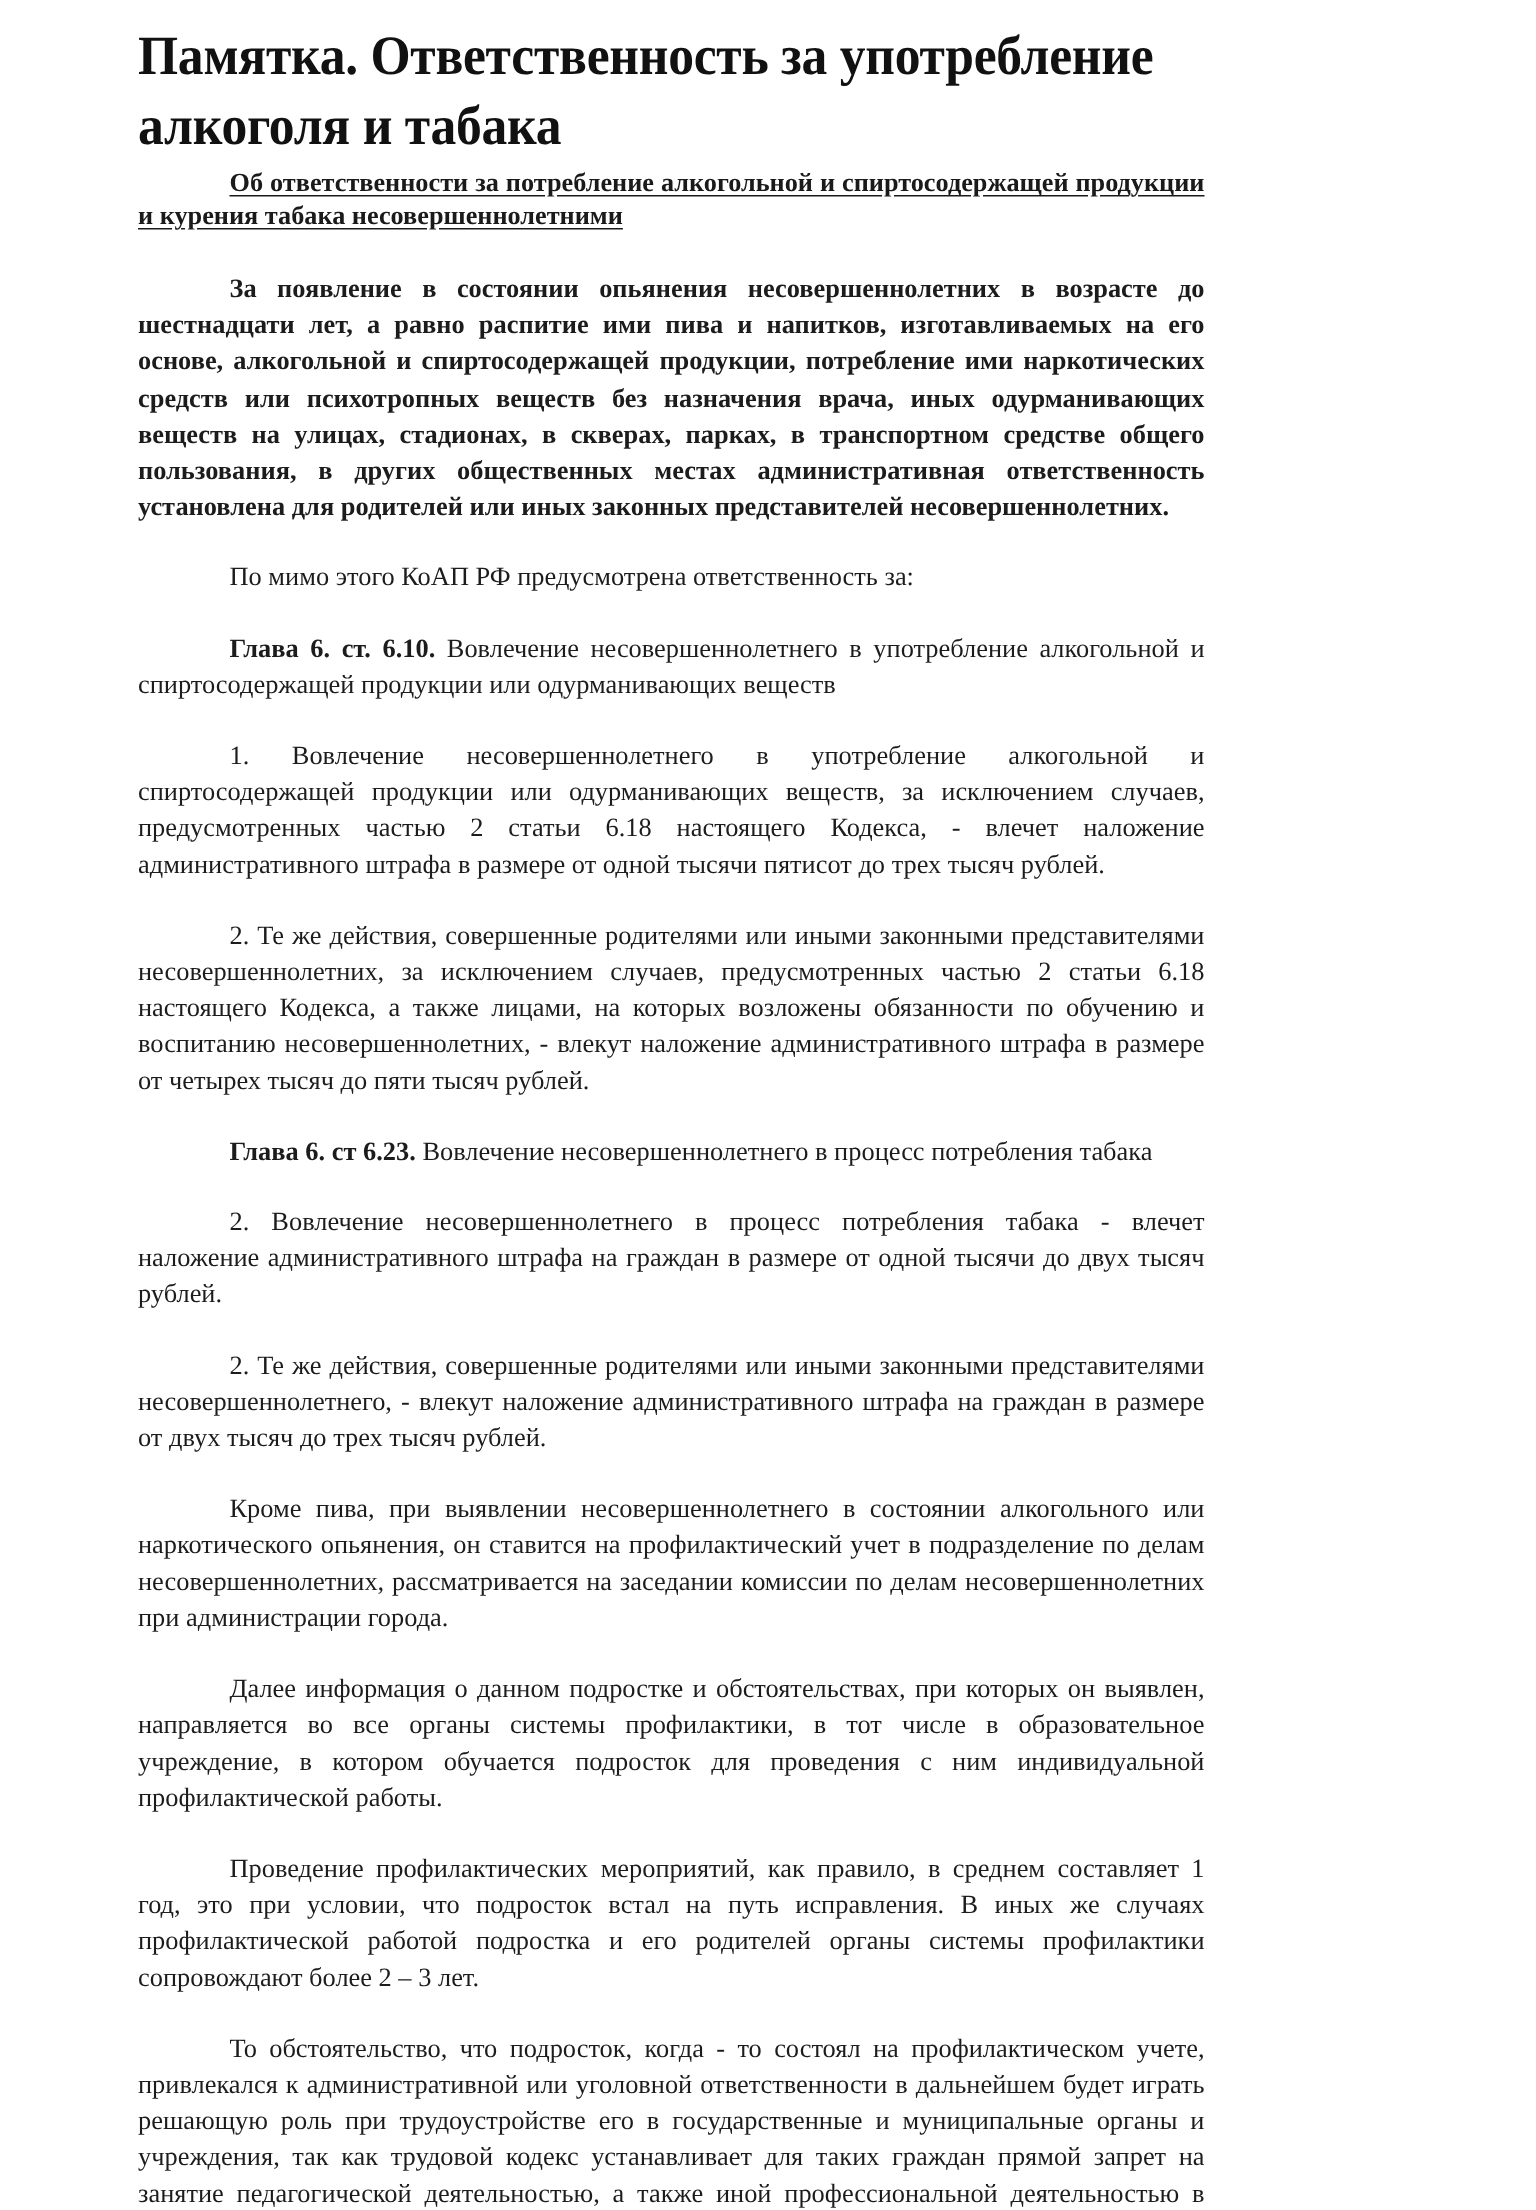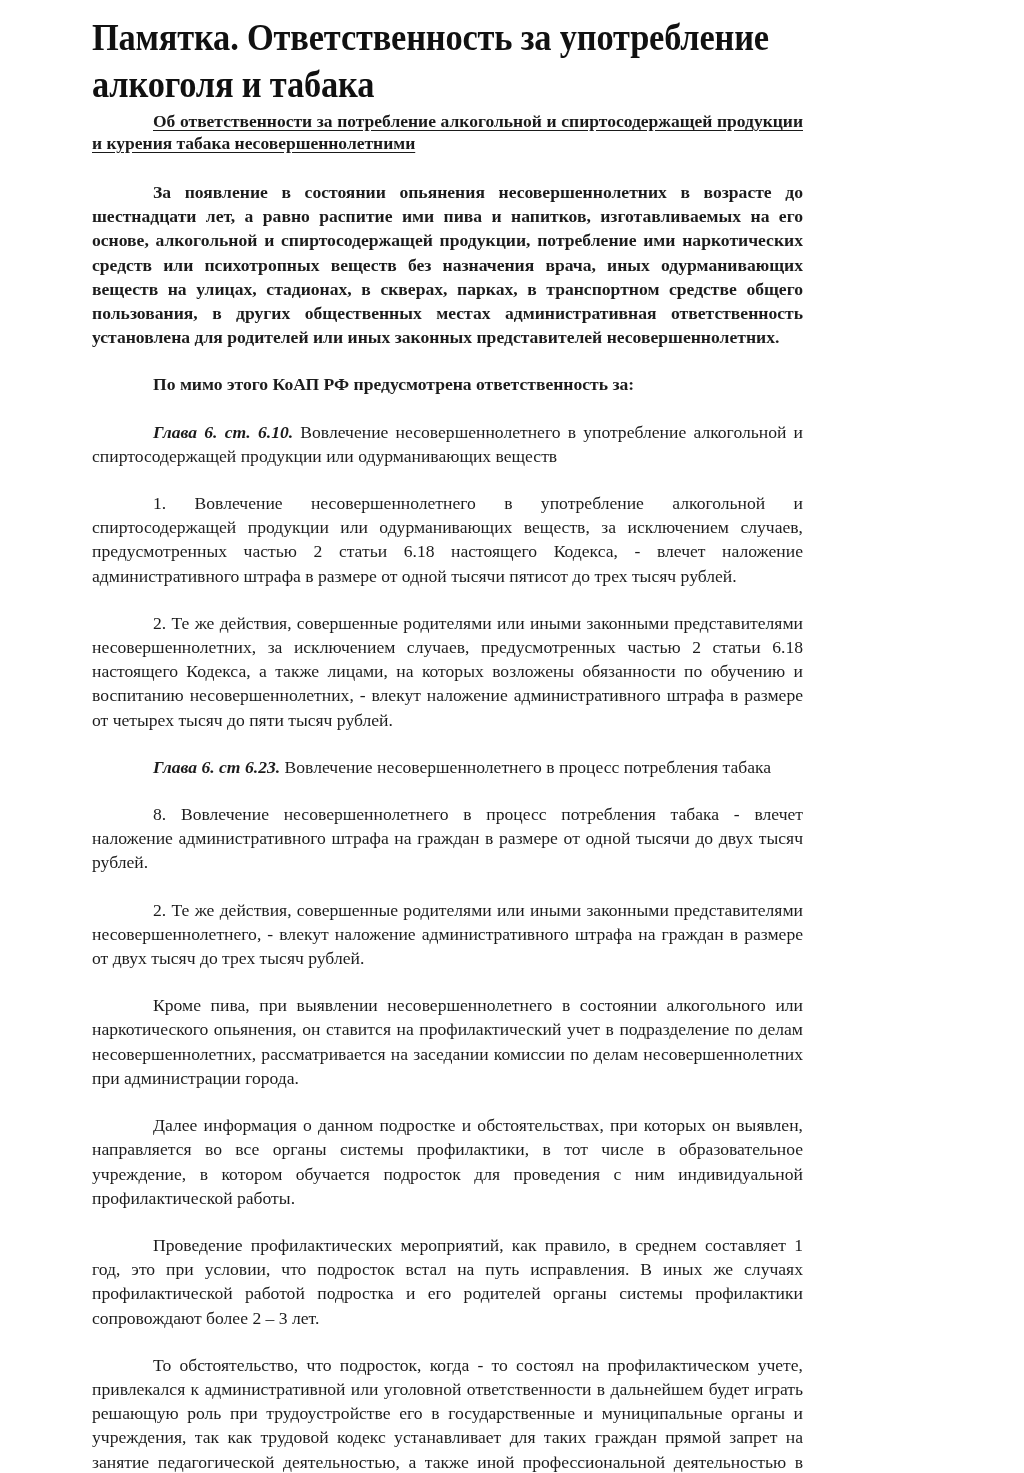--- a/index.html
+++ b/index.html
@@ -42,22 +42,22 @@
     }
     p.para {
       margin: 0;
       font-size: 17.6px;
       line-height: 24.2px;
       text-align: justify;
       text-indent: 61px;
       color: #1c1c1c;
     }
     .gap-lg { height: 23px; }
-    .bold { font-weight: bold; }
-    .bi { font-weight: bold; font-style: italic; }
+    .bold { font-weight: normal; }
+    .bi { font-weight: bold; }
     .p1 { margin-top: 26px !important; font-weight: bold; }
   </style>
 </head>
 <body>
 
 <div class="page">
   <h1 class="title">Памятка. Ответственность за употребление алкоголя и табака</h1>
 
   <div class="subtitle">Об ответственности за потребление алкогольной и спиртосодержащей продукции и курения табака несовершеннолетними</div>
 
@@ -72,21 +72,21 @@
   <div class="gap-lg"></div>
   <p class="para">1. Вовлечение несовершеннолетнего в употребление алкогольной и спиртосодержащей продукции или одурманивающих веществ, за исключением случаев, предусмотренных частью 2 статьи 6.18 настоящего Кодекса, - влечет наложение административного штрафа в размере от одной тысячи пятисот до трех тысяч рублей.</p>
 
   <div class="gap-lg"></div>
   <p class="para">2. Те же действия, совершенные родителями или иными законными представителями несовершеннолетних, за исключением случаев, предусмотренных частью 2 статьи 6.18 настоящего Кодекса, а также лицами, на которых возложены обязанности по обучению и воспитанию несовершеннолетних, - влекут наложение административного штрафа в размере от четырех тысяч до пяти тысяч рублей.</p>
 
   <div class="gap-lg"></div>
   <p class="para"><span class="bi">Глава 6. ст 6.23.</span><span> Вовлечение несовершеннолетнего в процесс потребления табака</span></p>
 
   <div class="gap-lg"></div>
-  <p class="para">8. Вовлечение несовершеннолетнего в процесс потребления табака - влечет наложение административного штрафа на граждан в размере от одной тысячи до двух тысяч рублей.</p>
+  <p class="para">2. Вовлечение несовершеннолетнего в процесс потребления табака - влечет наложение административного штрафа на граждан в размере от одной тысячи до двух тысяч рублей.</p>
 
   <div class="gap-lg"></div>
   <p class="para">2. Те же действия, совершенные родителями или иными законными представителями несовершеннолетнего, - влекут наложение административного штрафа на граждан в размере от двух тысяч до трех тысяч рублей.</p>
 
   <div class="gap-lg"></div>
   <p class="para">Кроме пива, при выявлении несовершеннолетнего в состоянии алкогольного или наркотического опьянения,   он ставится на профилактический учет в подразделение по делам несовершеннолетних, рассматривается на заседании комиссии по делам несовершеннолетних при администрации города.</p>
 
   <div class="gap-lg"></div>
   <p class="para">Далее информация о данном подростке и обстоятельствах, при которых он выявлен, направляется во все органы системы профилактики, в тот числе в образовательное учреждение, в котором обучается подросток для проведения с ним индивидуальной профилактической работы.</p>
 

